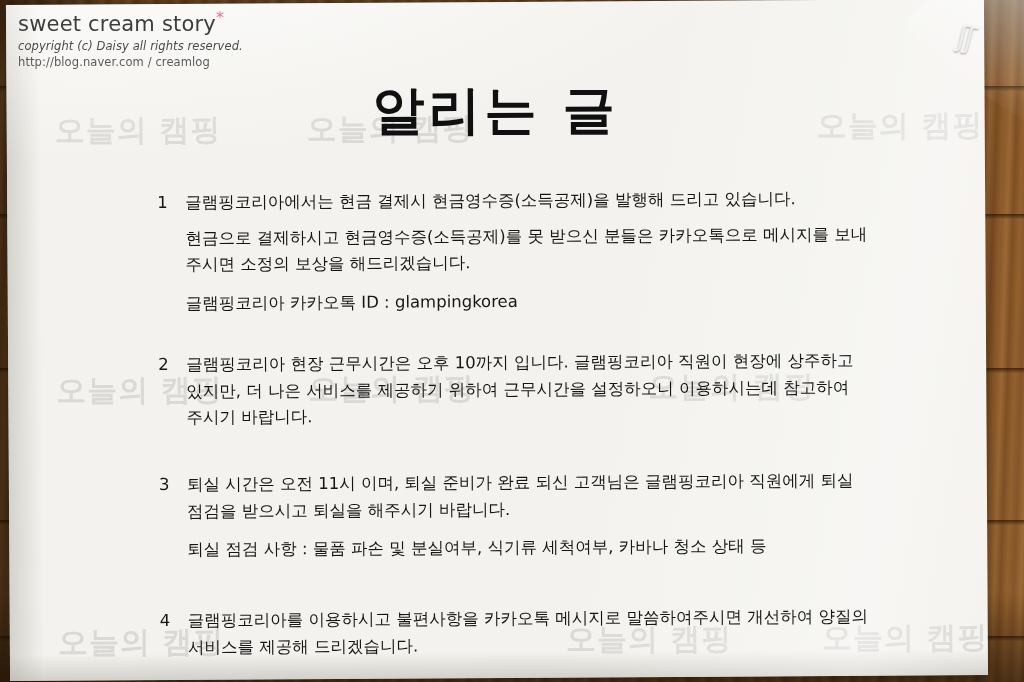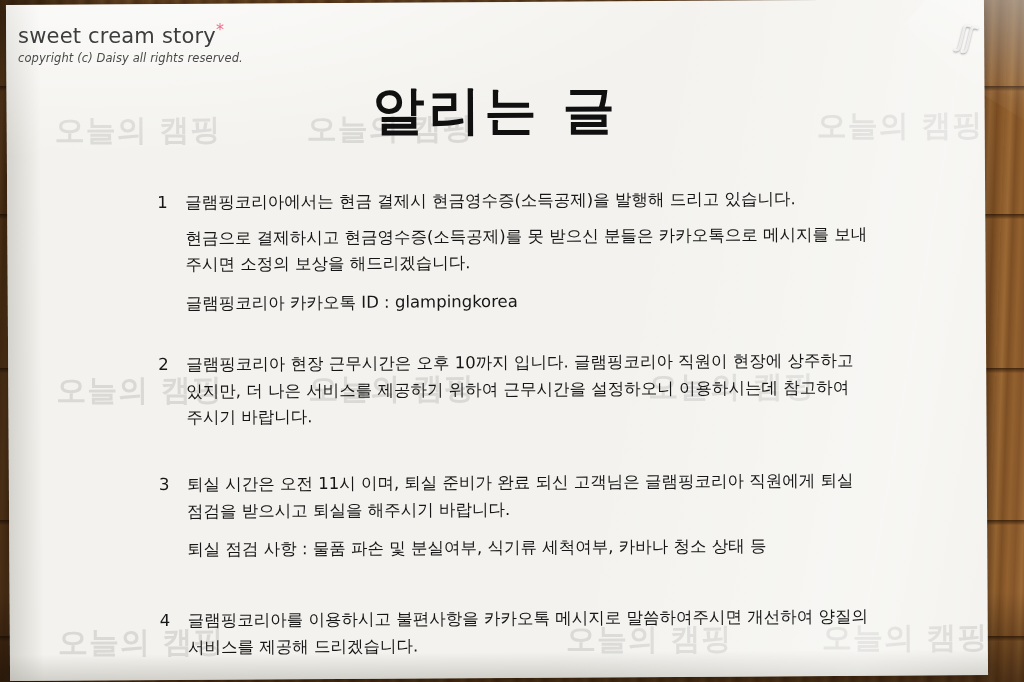--- a/index.html
+++ b/index.html
@@ -117,21 +117,21 @@
   .wm.w5 { left: 300px; top: 366px; }
   .wm.w6 { left: 640px; top: 366px; }
   .wm.w7 { left: 48px;  top: 618px; }
   .wm.w8 { left: 556px; top: 618px; }
   .wm.w9 { left: 812px; top: 618px; }
 
   
   .credit {
     position: absolute;
     left: 18px;
-    top: 20px;
+    top: 8px;
     color: #3a3a3a;
     z-index: 6;
   }
   .credit .brand {
     font-size: 21px;
     color: #3d3d3d;
     letter-spacing: 0.2px;
   }
   .credit .brand .star {
     color: #f06a8a;
@@ -275,15 +275,16 @@
   </div>
 
   <div class="tape"></div>
   <div class="squiggle">ʃʃ</div>
 
   <div class="credit">
     <div class="brand">
       <span>sweet cream story</span><span class="star">*</span>
     </div>
     <div class="line">copyright (c) Daisy all rights reserved.</div>
+    <div class="url">http://blog.naver.com / creamlog</div>
   </div>
 
 </div>
 
 </body></html>

